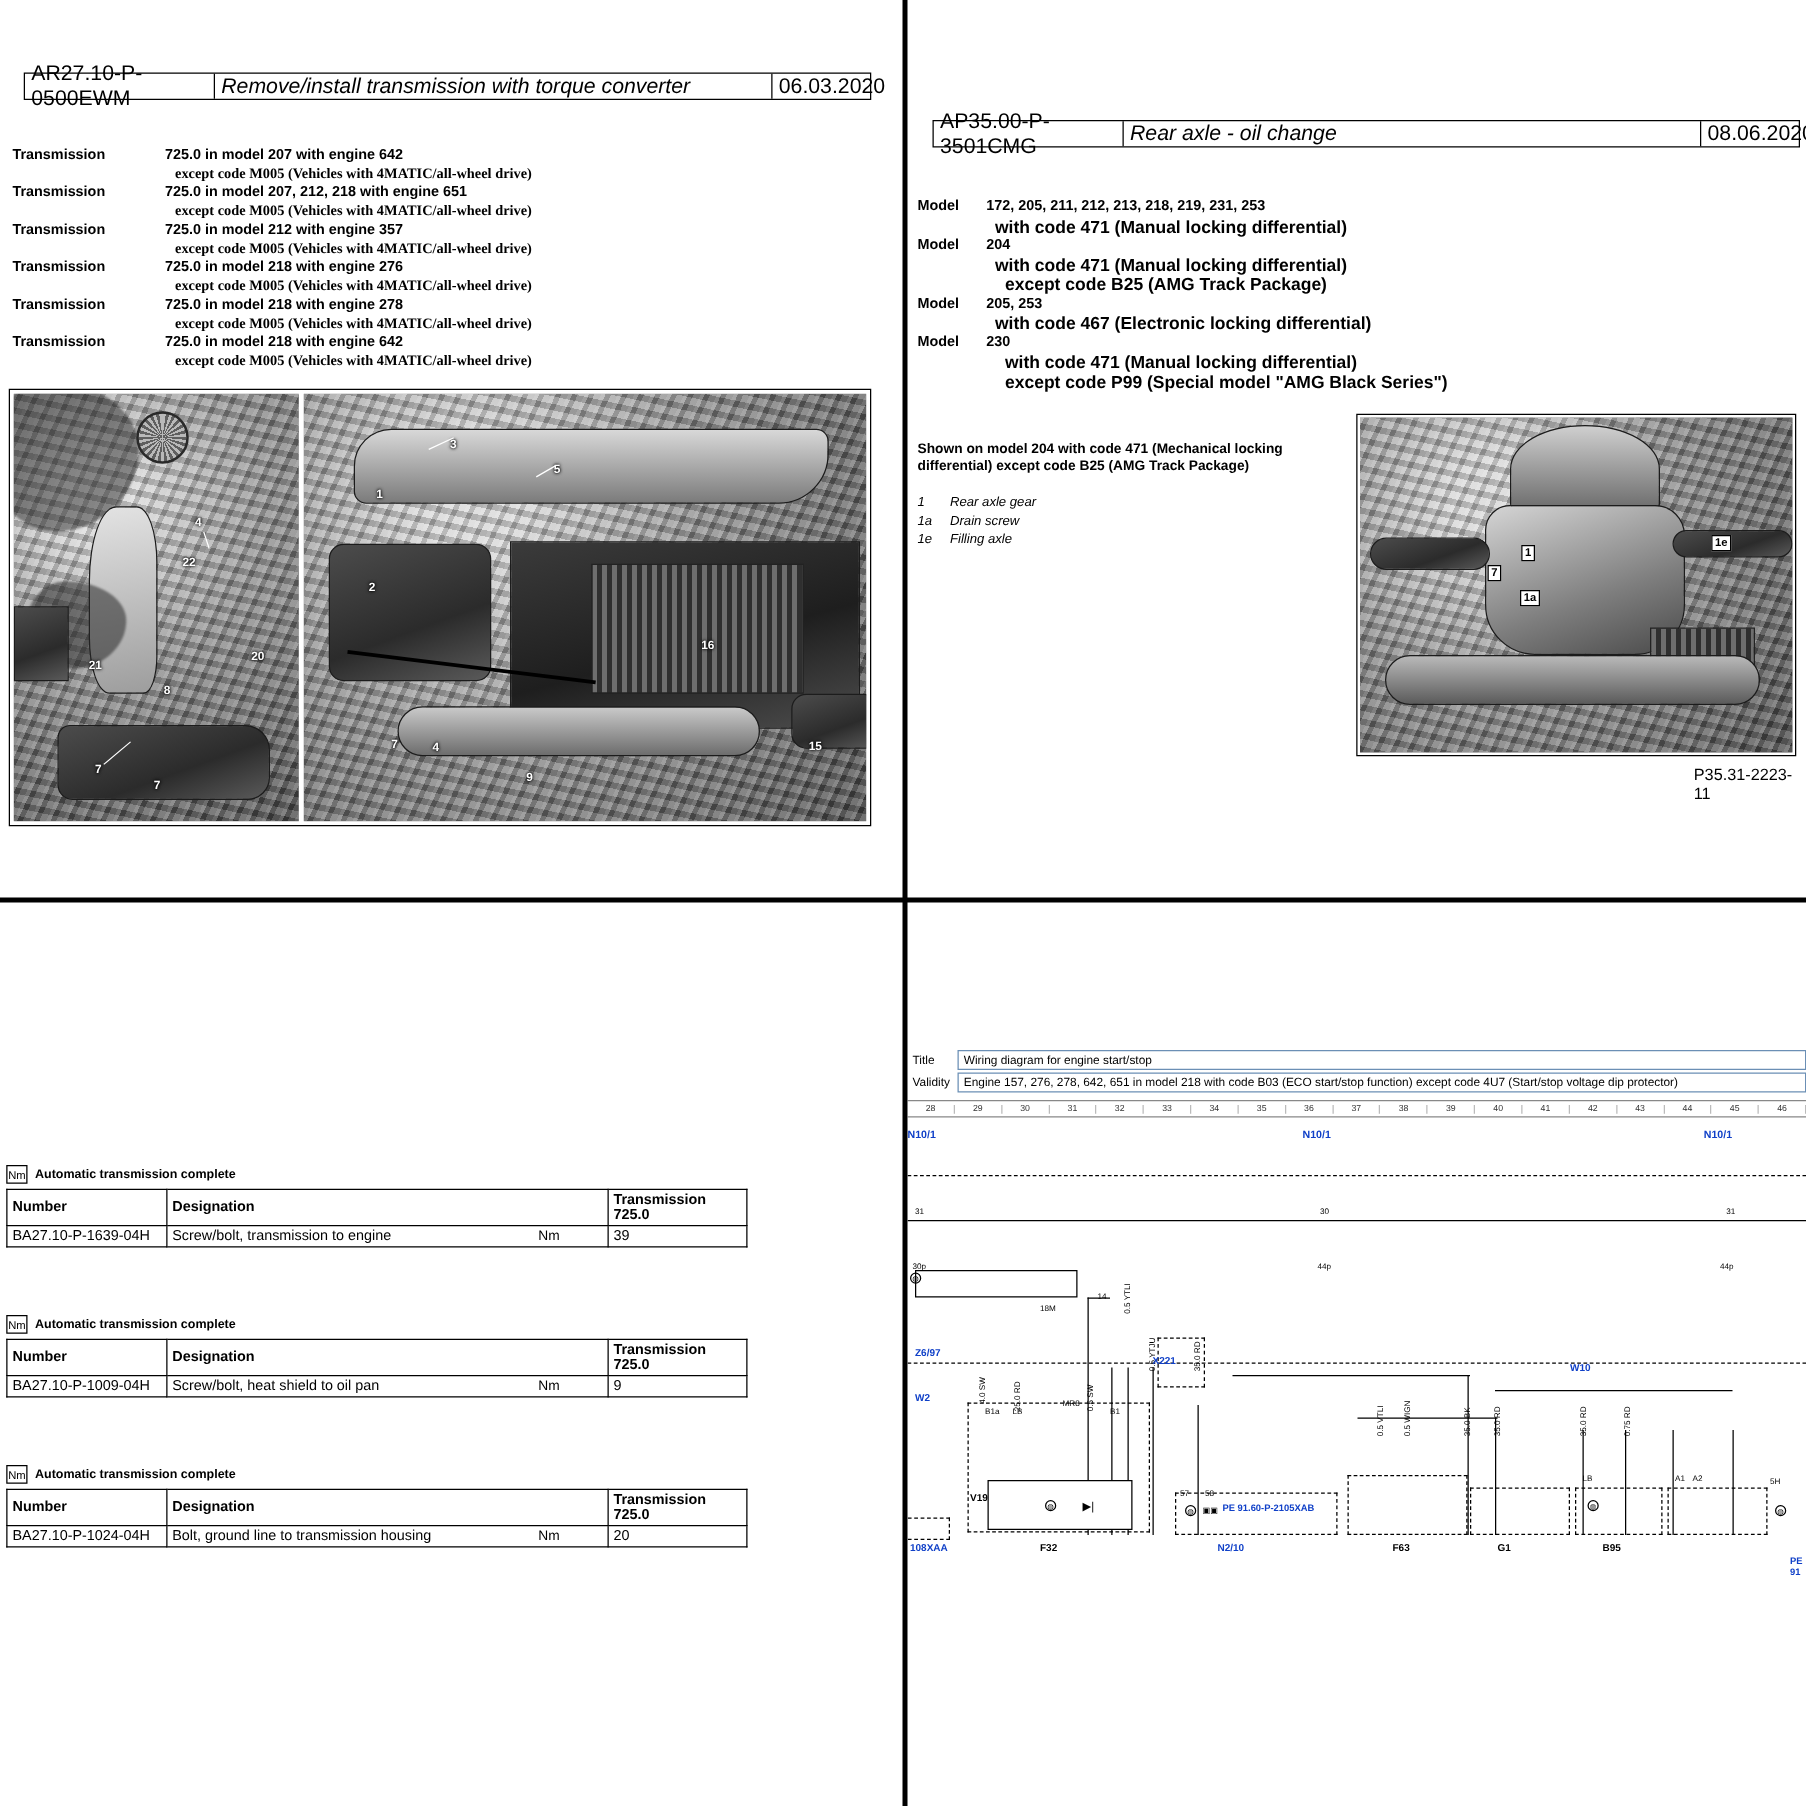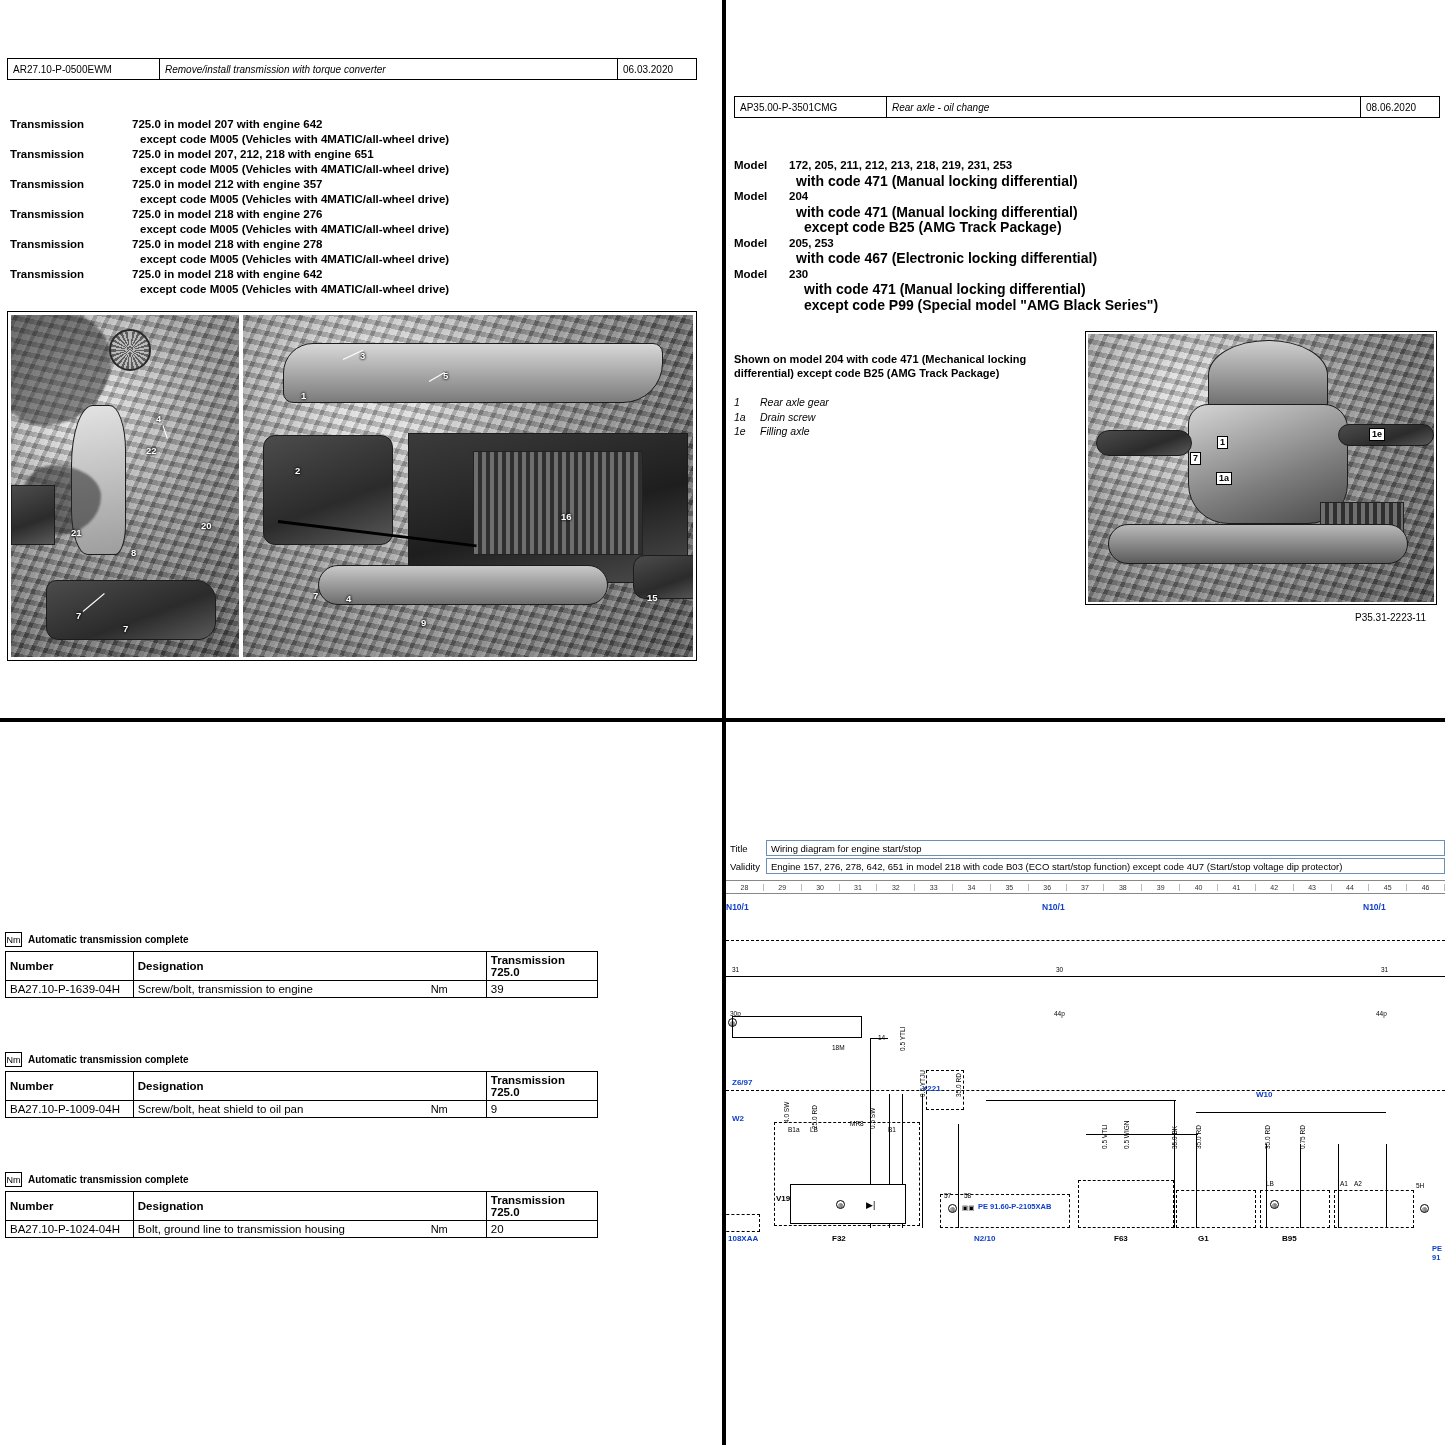--- a/index.html
+++ b/index.html
@@ -26,34 +26,35 @@
 
   .vsep { position: absolute; left: 722px; top: 0; width: 4px; height: 1445px; background: #000; }
   .hsep { position: absolute; left: 0; top: 718px; width: 1445px; height: 4px; background: #000; }
 
   
   .doc-head {
     display: flex;
     border: 1px solid #000;
     height: 22px;
     align-items: stretch;
-    font-size: 10px;
+    font-size: 17px;
+    margin-left: 12px;
   }
   .doc-head .cell { display: flex; align-items: center; padding: 0 5px; }
   .doc-head .c-id { width: 152px; border-right: 1px solid #000; font-weight: normal; }
   .doc-head .c-title { flex: 1; border-right: 1px solid #000; font-style: italic; }
   .doc-head .c-date { width: 78px; justify-content: flex-start; }
 
   
   #q-tl .head-wrap { position: absolute; left: 7px; top: 58px; width: 690px; }
   .trans-list { position: absolute; left: 10px; top: 117px; width: 700px; }
   .trans-row { display: flex; font-size: 11.5px; line-height: 15px; }
   .trans-row .lbl { width: 122px; font-weight: bold; }
   .trans-row .val { font-weight: bold; }
-  .trans-sub { padding-left: 130px; font-size: 11.5px; line-height: 15px; font-weight: bold; }
+  .trans-sub { padding-left: 130px; font-size: 11.5px; line-height: 15px; font-weight: bold; font-family: Liberation Serif, serif; }
 
   .figure-box {
     position: absolute; left: 7px; top: 311px; width: 690px; height: 350px;
     border: 1px solid #000; background: #fff; padding: 3px;
     display: flex; gap: 4px;
   }
   .photo {
     position: relative;
     background: #9a9a9a;
     overflow: hidden;
@@ -324,21 +325,21 @@
       <div class="plate" style="left:8px; top:96px; width:96px; height:26px; border-radius:14px;"></div>
       <div class="plate" style="left:250px; top:90px; width:96px; height:22px; border-radius:12px;"></div>
       <div class="ribs" style="left:232px; top:168px; width:84px; height:46px;"></div>
       <div class="plate" style="left:20px; top:190px; width:300px; height:40px; border-radius:20px; background:linear-gradient(180deg,#b9b9b9,#5b5b5b);"></div>
       <div class="box-callout" style="left:129px; top:102px;">1</div>
       <div class="box-callout" style="left:128px; top:138px;">1a</div>
       <div class="box-callout" style="left:281px; top:94px;">1e</div>
       <div class="box-callout" style="left:102px; top:118px;">7</div>
     </div>
   </div>
-  <div style="position:absolute; left:629px; top:612px; font-size:10px;">P35.31-2223-11</div>
+  <div style="position:absolute; left:629px; top:612px; font-size:13px;">P35.31-2223-11</div>
 </div>
 
 <div class="quad" id="q-bl">
 
   <div class="nm-block" style="top:210px;">
     <div class="nm-head">
       <div class="nm-badge">Nm</div>
       <div class="nm-title">Automatic transmission complete</div>
     </div>
     <table class="torque">

